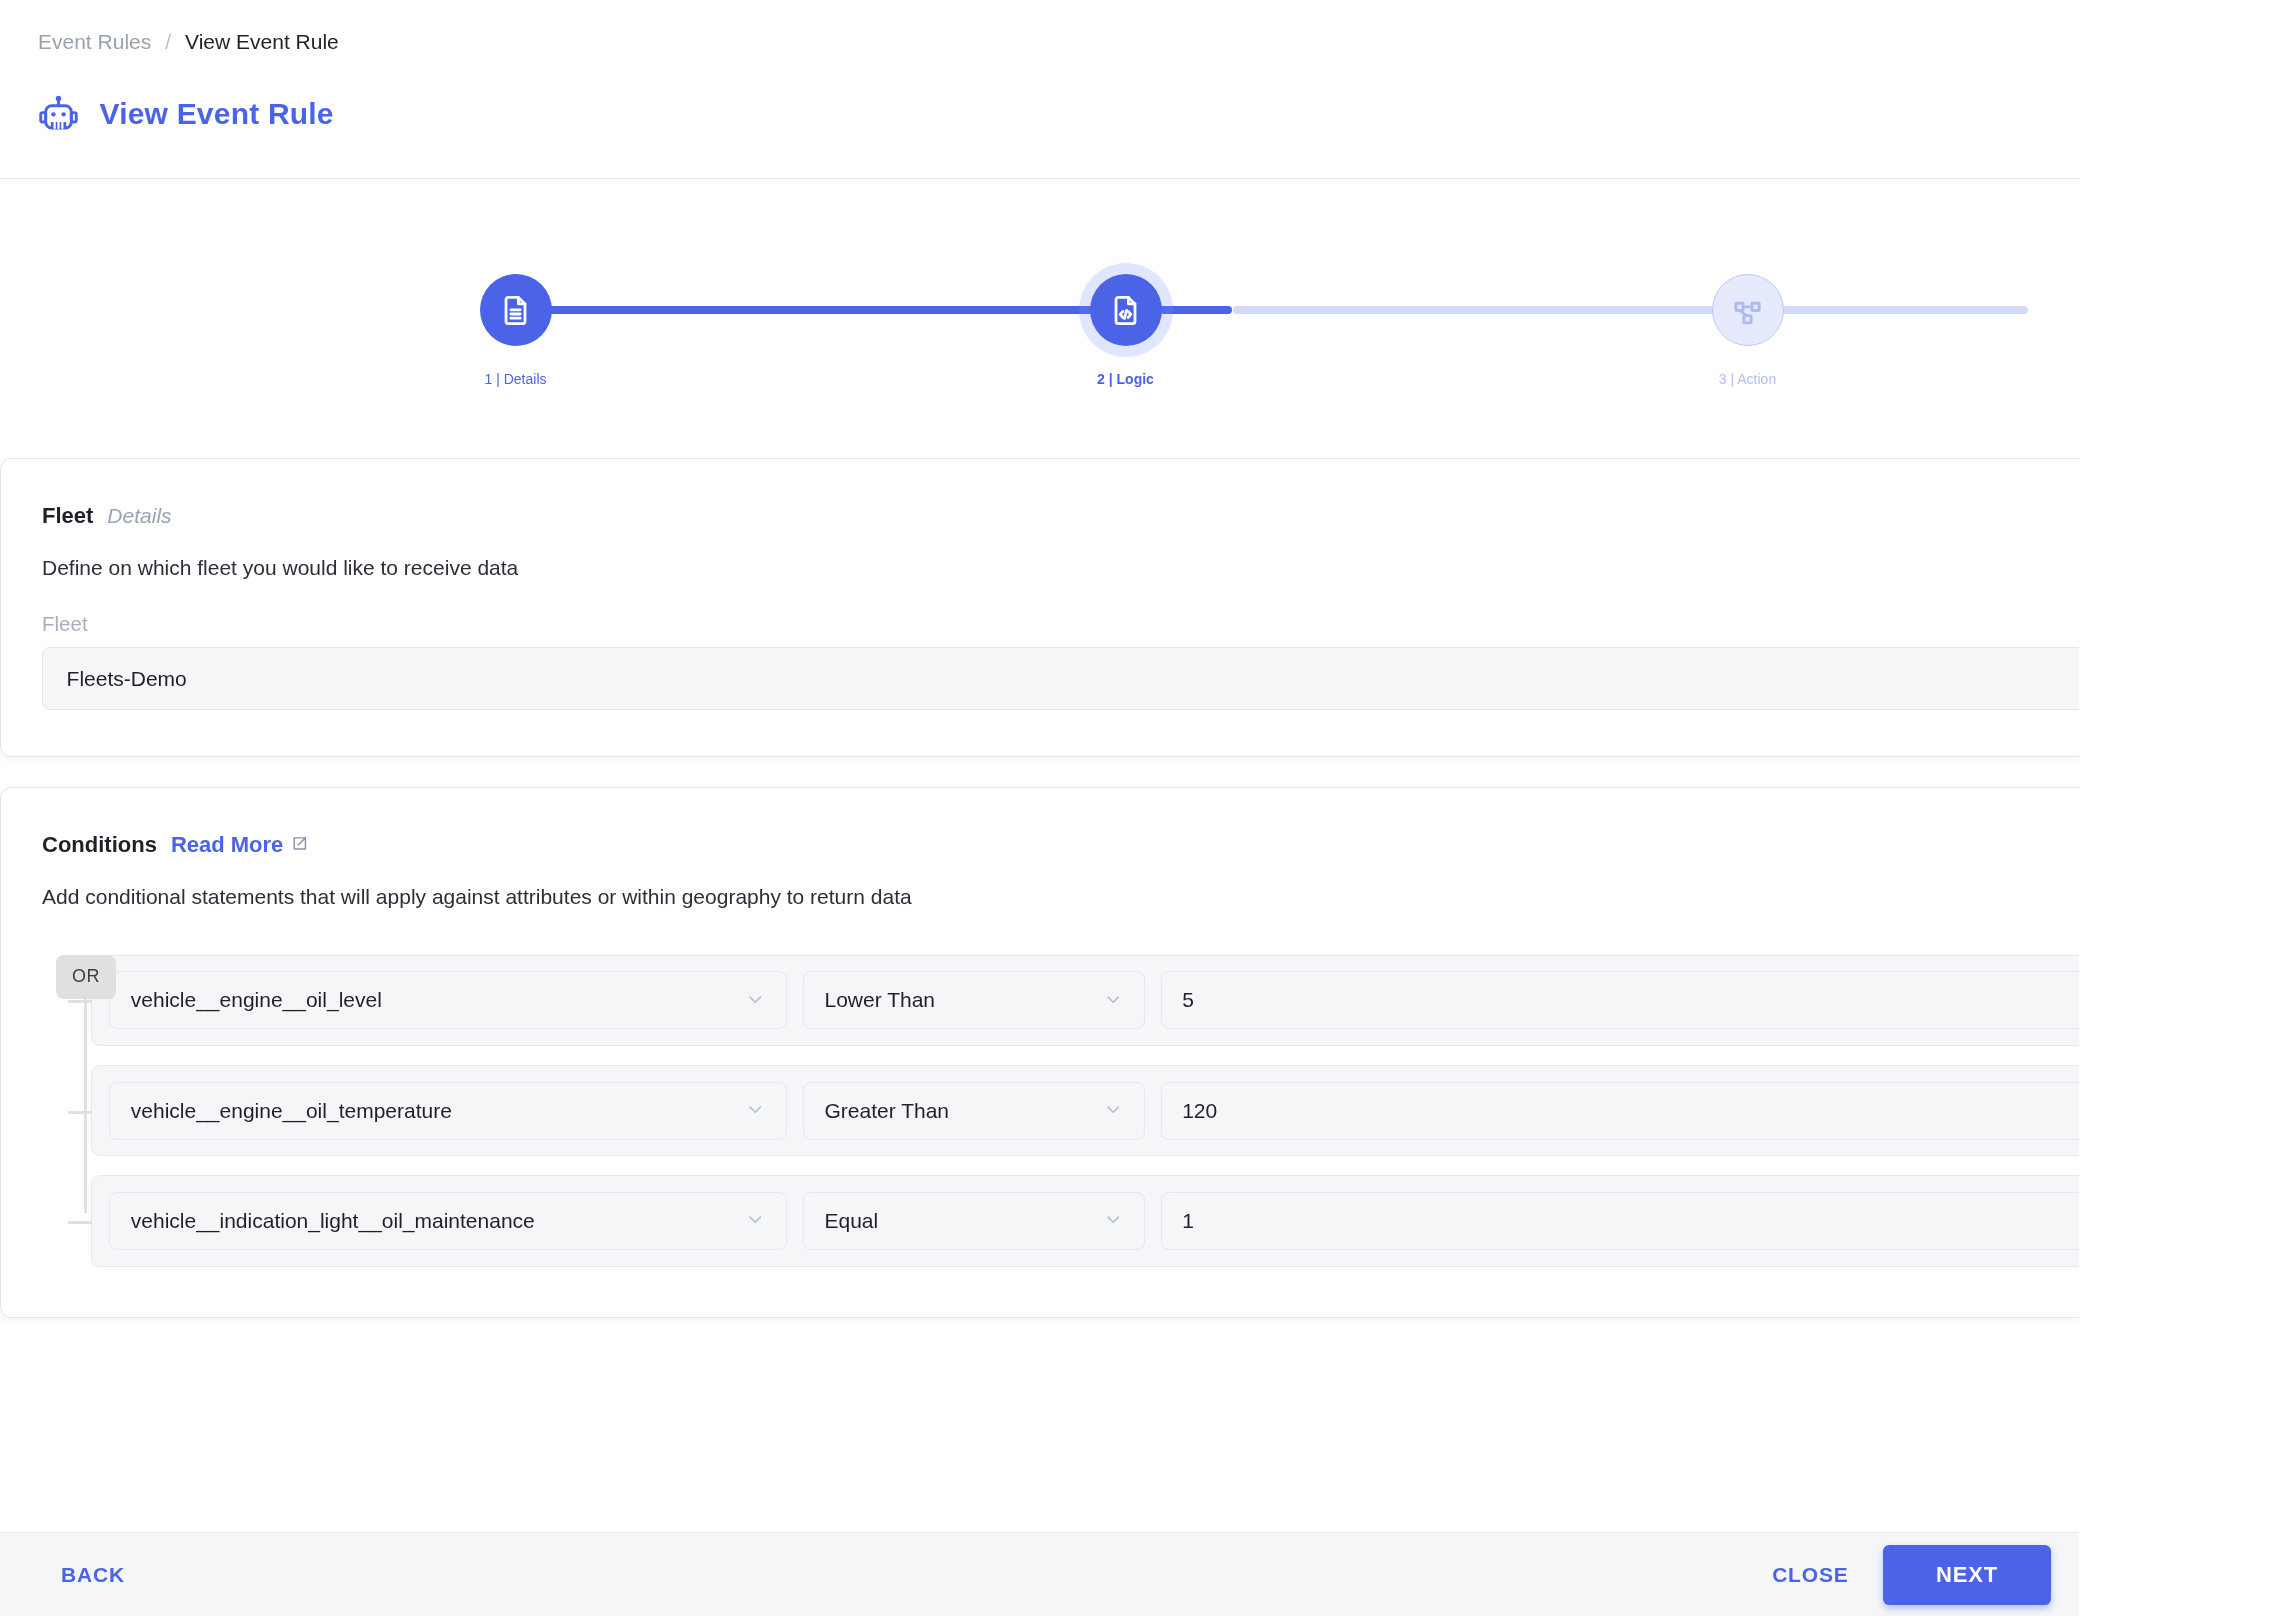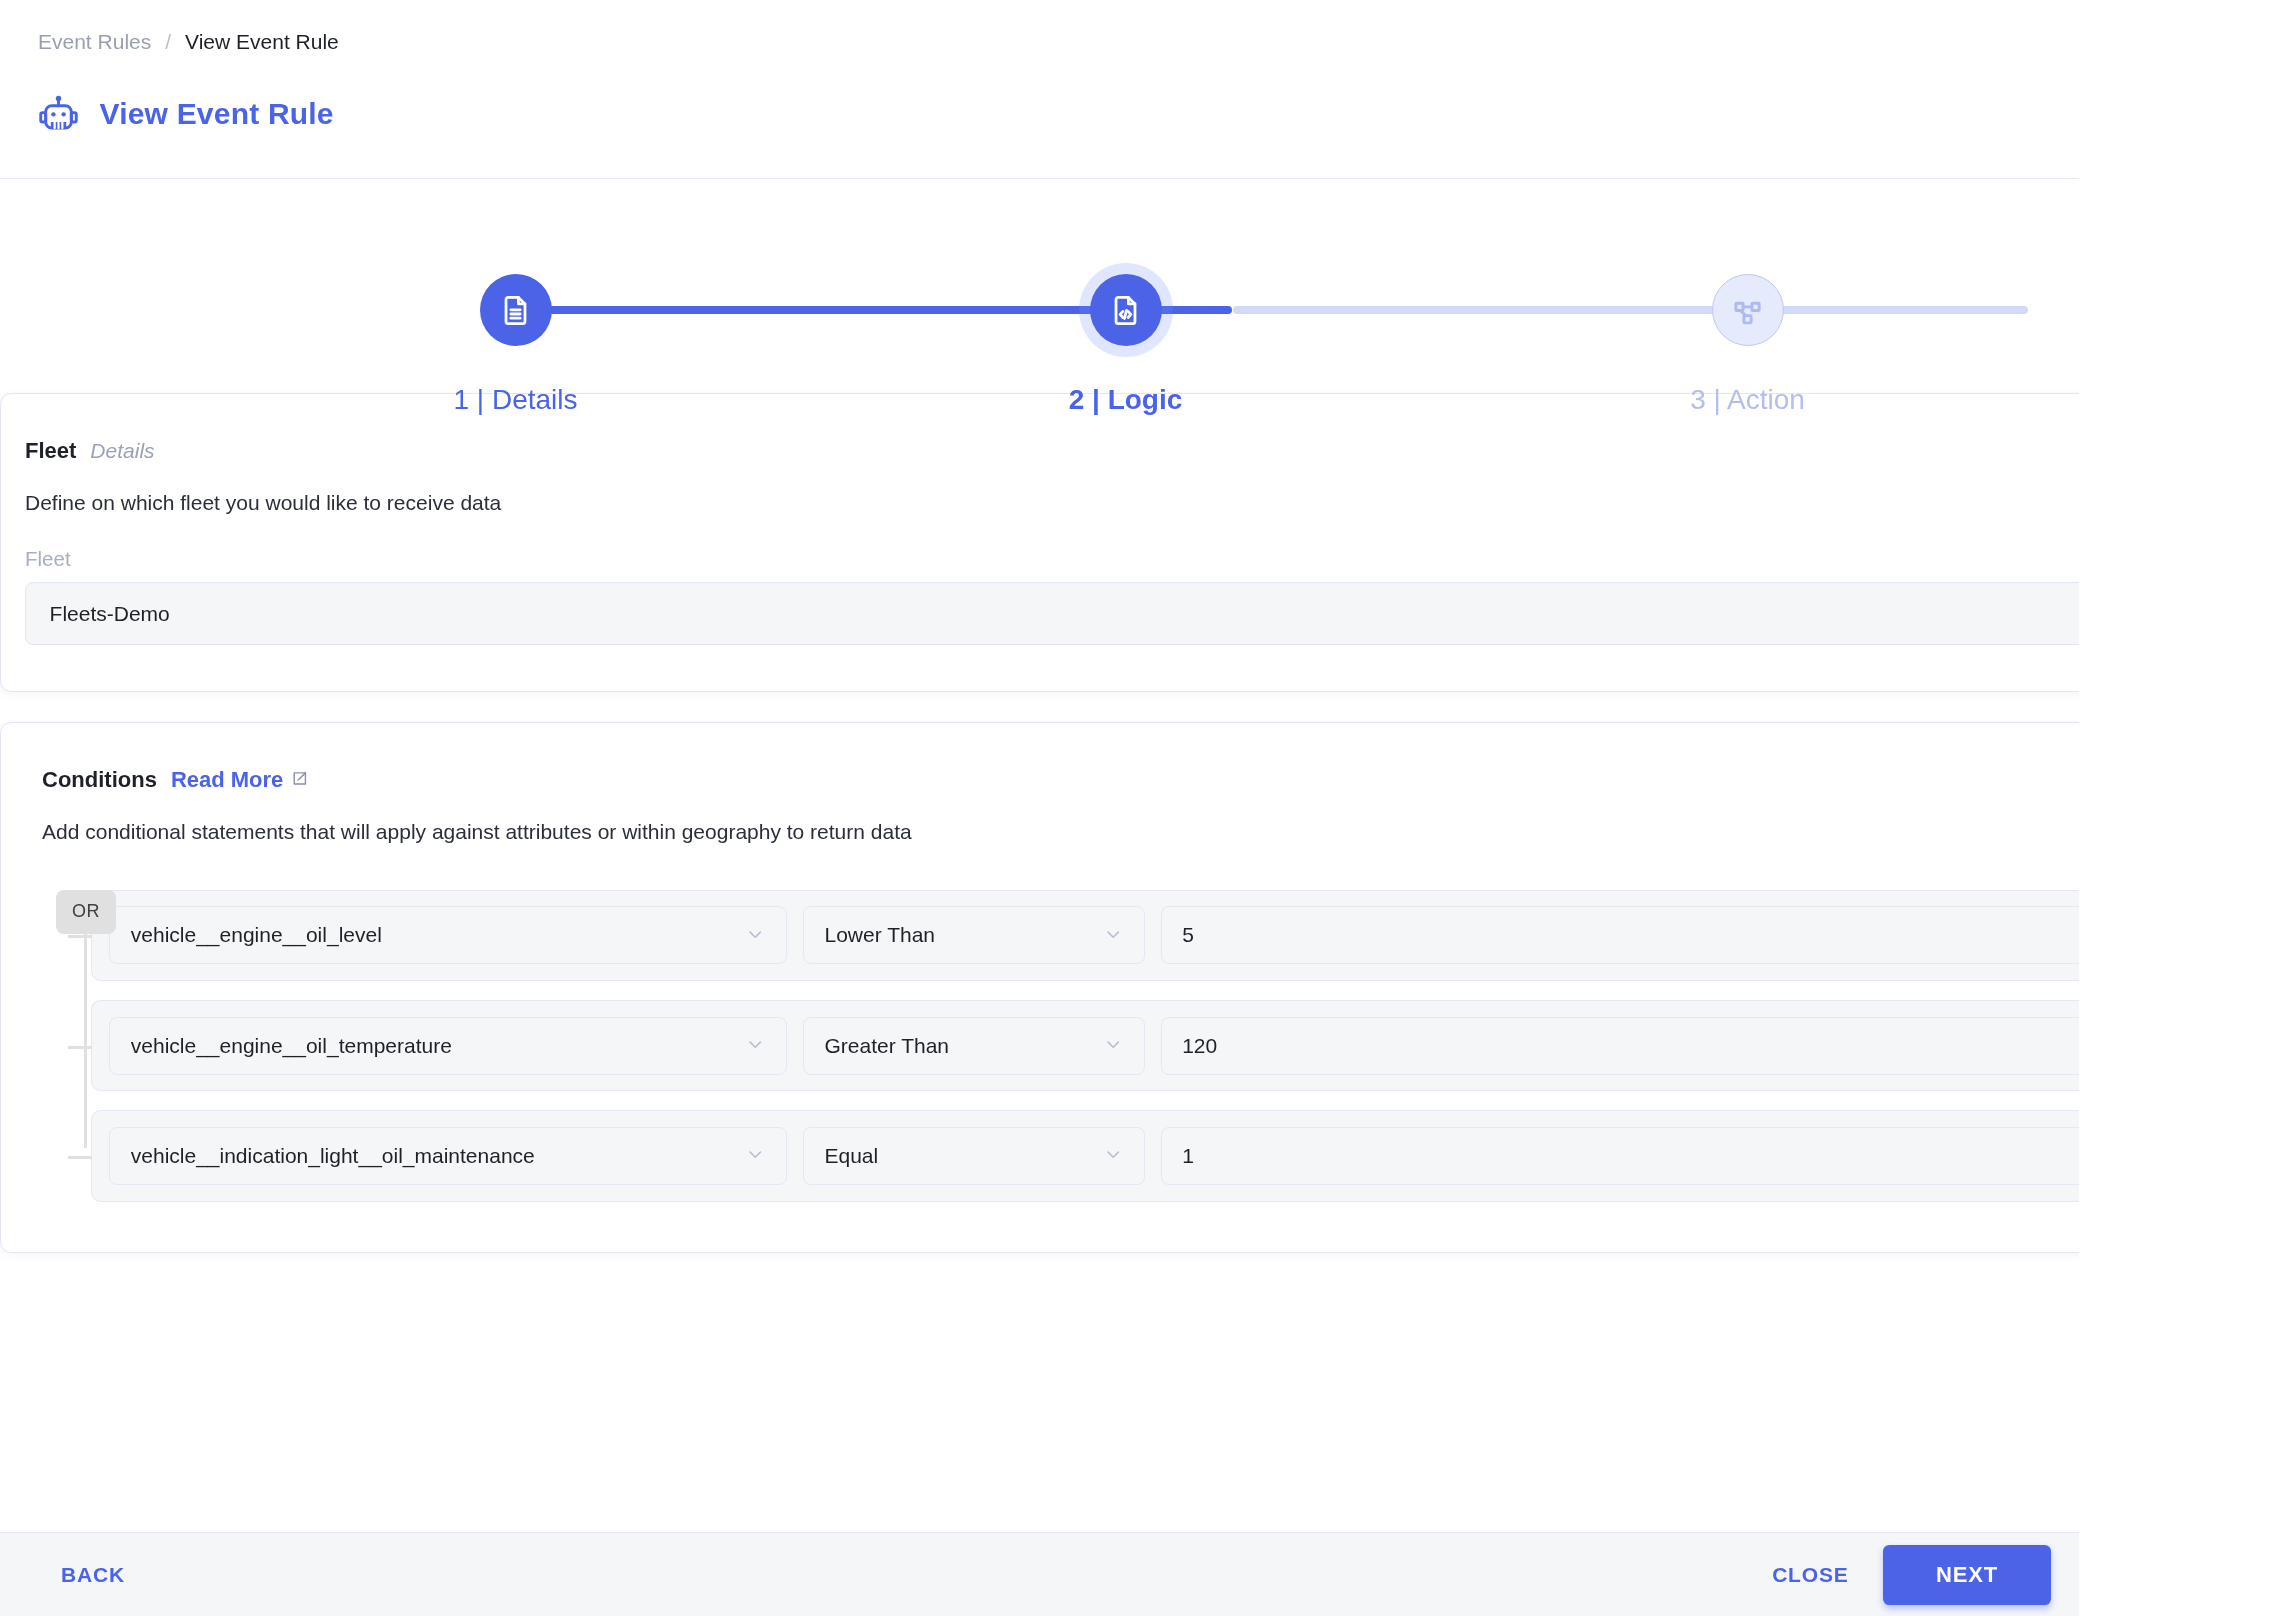--- a/index.html
+++ b/index.html
@@ -109,38 +109,38 @@
     position: relative;
     z-index: 3;
   }
   .step-bubble.active   { background: #4a63e7; }
   .step-bubble.current  { background: #4a63e7; box-shadow: 0 0 0 11px rgba(120,142,255,0.22); }
   .step-bubble.pending  { background: #e5eafc; border: 1.6px solid #bcc8f5; }
 
   .step-bubble svg { width: 35px; height: 35px; display: block; }
 
   .step-label {
-    margin-top: 40px;
-    font-size: 28px;
+    margin-top: 26px;
+    font-size: 14px;
     line-height: 1;
   }
   .step-label.lbl-active  { color: #4a63e7; font-weight: 400; }
   .step-label.lbl-current { color: #4a63e7; font-weight: 700; }
   .step-label.lbl-pending { color: #b4bdee; }
 
   
   .card {
     margin: 0 auto;
     width: 2202px;
     background: #ffffff;
     border: 1.6px solid #e3e6f2;
     border-radius: 11px;
     box-shadow: 0 2.4px 7.9px rgba(60,70,120,0.05);
   }
-  .card-fleet { padding: 44px 41px 46px 24px; }
+  .card-fleet { margin-top: 65px; padding: 44px 41px 46px 41px; }
   .card-conditions { margin-top: 30px; padding: 44px 41px 50px 41px; }
 
   .card-head {
     display: flex;
     align-items: baseline;
     gap: 14px;
     font-size: 22px;
   }
   .card-head .head-main { font-weight: 700; color: #1e2128; }
   .card-head .head-req  { font-style: italic; color: #9aa2b8; font-weight: 400; font-size: 21px; }

